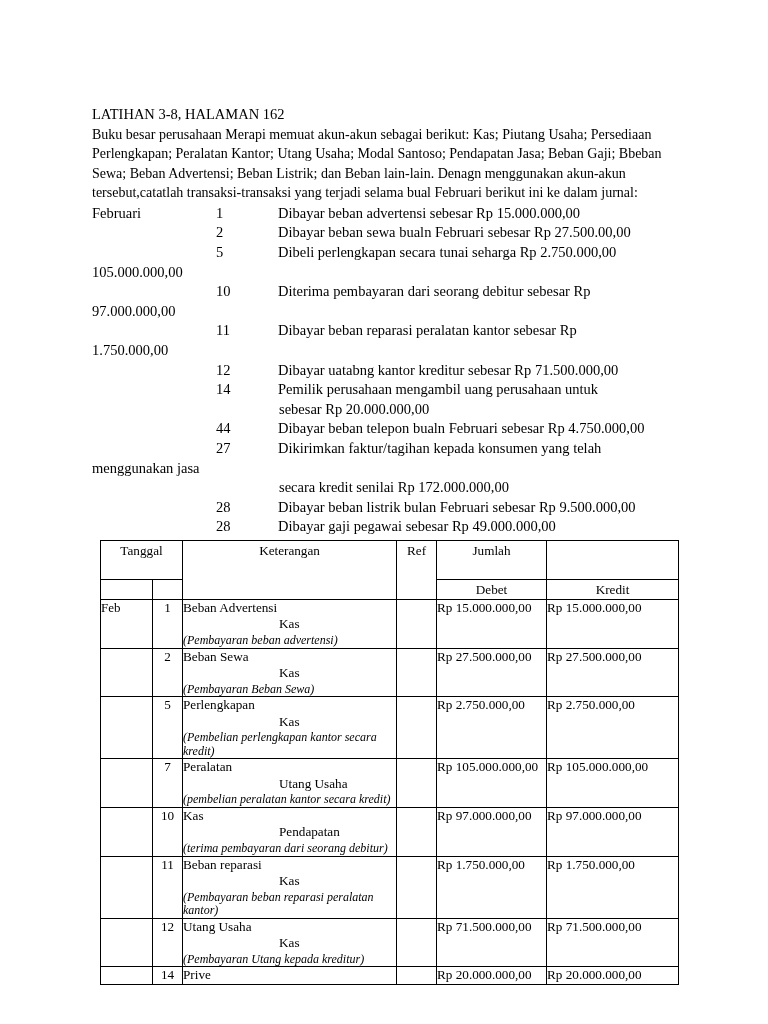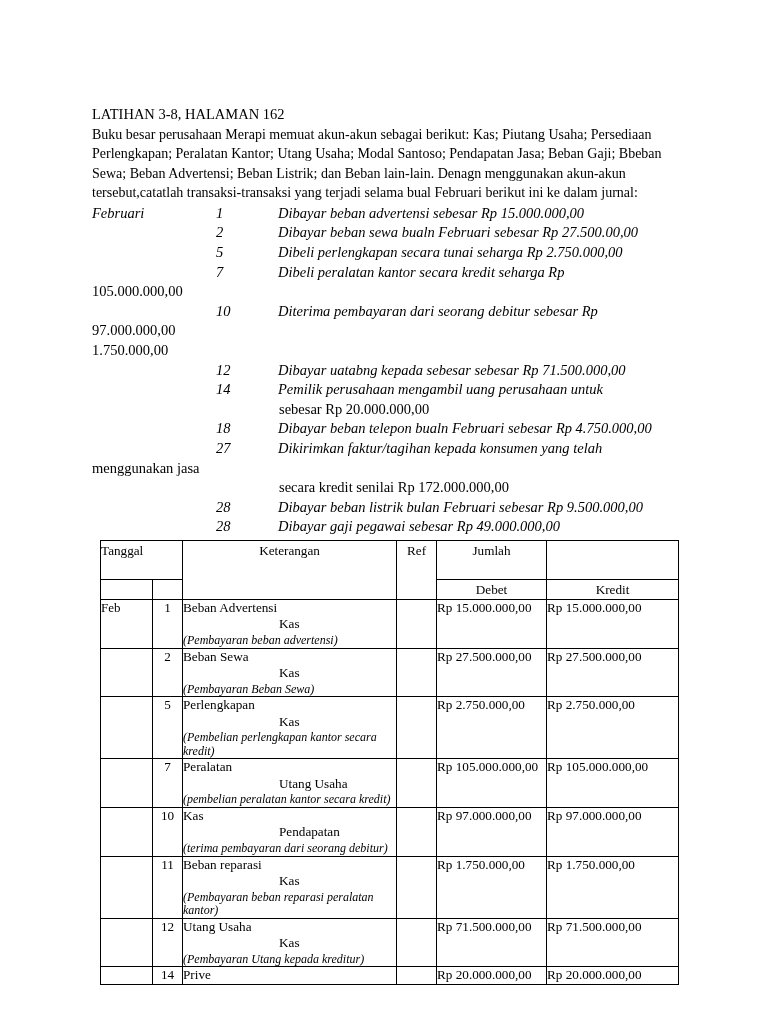--- a/index.html
+++ b/index.html
@@ -61,21 +61,20 @@
     vertical-align: top;
   }
   .txn-desc {
     display: inline-block;
     vertical-align: top;
   }
   .txn-wrap {
     display: block;
     margin: 0;
     padding: 0;
-    font-style: italic;
   }
   .txn-cont-left {
     display: block;
     margin-left: 0;
   }
   .txn-cont-indent {
     display: block;
     margin-left: 187px;
   }
 
@@ -108,21 +107,21 @@
   .col-deb   { width: 110px; }
   .col-kre   { width: 132px; }
 
   .hdr-cell {
     text-align: center;
     height: 19px;
     line-height: 19px;
     font-size: 13.2px;
   }
   .hdr-tanggal {
-    text-align: left;
+    text-align: center;
     padding-left: 6px;
   }
   .hdr-tall {
     height: 38px;
     line-height: 19px;
   }
   .hdr-top {
     height: 19px;
     line-height: 19px;
   }
@@ -181,39 +180,39 @@
       <div class="txn-row">
         <div class="txn-wrap"><span class="txn-month">Februari</span><span class="txn-day">1</span><span class="txn-desc">Dibayar beban advertensi sebesar Rp 15.000.000,00</span></div>
       </div>
       <div class="txn-row">
         <div class="txn-wrap"><span class="txn-month"></span><span class="txn-day">2</span><span class="txn-desc">Dibayar beban sewa bualn Februari sebesar Rp 27.500.00,00</span></div>
       </div>
       <div class="txn-row">
         <div class="txn-wrap"><span class="txn-month"></span><span class="txn-day">5</span><span class="txn-desc">Dibeli perlengkapan secara tunai seharga Rp 2.750.000,00</span></div>
       </div>
       <div class="txn-row">
-        <div class="txn-wrap"><span class="txn-month"></span><span class="txn-day">7</span><span class="txn-desc">Dibeli peralatan kantor secara kredit seharga Rp</span></div>
         <div class="txn-cont-left">105.000.000,00</div>
       </div>
       <div class="txn-row">
         <div class="txn-wrap"><span class="txn-month"></span><span class="txn-day">10</span><span class="txn-desc">Diterima pembayaran dari seorang debitur sebesar Rp</span></div>
         <div class="txn-cont-left">97.000.000,00</div>
       </div>
       <div class="txn-row">
+        <div class="txn-wrap"><span class="txn-month"></span><span class="txn-day">11</span><span class="txn-desc">Dibayar beban reparasi peralatan kantor sebesar Rp</span></div>
         <div class="txn-cont-left">1.750.000,00</div>
       </div>
       <div class="txn-row">
-        <div class="txn-wrap"><span class="txn-month"></span><span class="txn-day">12</span><span class="txn-desc">Dibayar uatabng kepada sebesar sebesar Rp 71.500.000,00</span></div>
+        <div class="txn-wrap"><span class="txn-month"></span><span class="txn-day">12</span><span class="txn-desc">Dibayar uatabng kantor kreditur sebesar Rp 71.500.000,00</span></div>
       </div>
       <div class="txn-row">
         <div class="txn-wrap"><span class="txn-month"></span><span class="txn-day">14</span><span class="txn-desc">Pemilik perusahaan mengambil uang perusahaan untuk</span></div>
         <div class="txn-cont-indent"> sebesar Rp 20.000.000,00</div>
       </div>
       <div class="txn-row">
-        <div class="txn-wrap"><span class="txn-month"></span><span class="txn-day">18</span><span class="txn-desc">Dibayar beban telepon bualn Februari sebesar Rp 4.750.000,00</span></div>
+        <div class="txn-wrap"><span class="txn-month"></span><span class="txn-day">44</span><span class="txn-desc">Dibayar beban telepon bualn Februari sebesar Rp 4.750.000,00</span></div>
       </div>
       <div class="txn-row">
         <div class="txn-wrap"><span class="txn-month"></span><span class="txn-day">27</span><span class="txn-desc">Dikirimkan faktur/tagihan kepada konsumen yang telah</span></div>
         <div class="txn-cont-left">menggunakan jasa</div>
         <div class="txn-cont-indent"> secara kredit senilai Rp 172.000.000,00</div>
       </div>
       <div class="txn-row">
         <div class="txn-wrap"><span class="txn-month"></span><span class="txn-day">28</span><span class="txn-desc">Dibayar beban listrik bulan Februari sebesar Rp 9.500.000,00</span></div>
       </div>
       <div class="txn-row">

